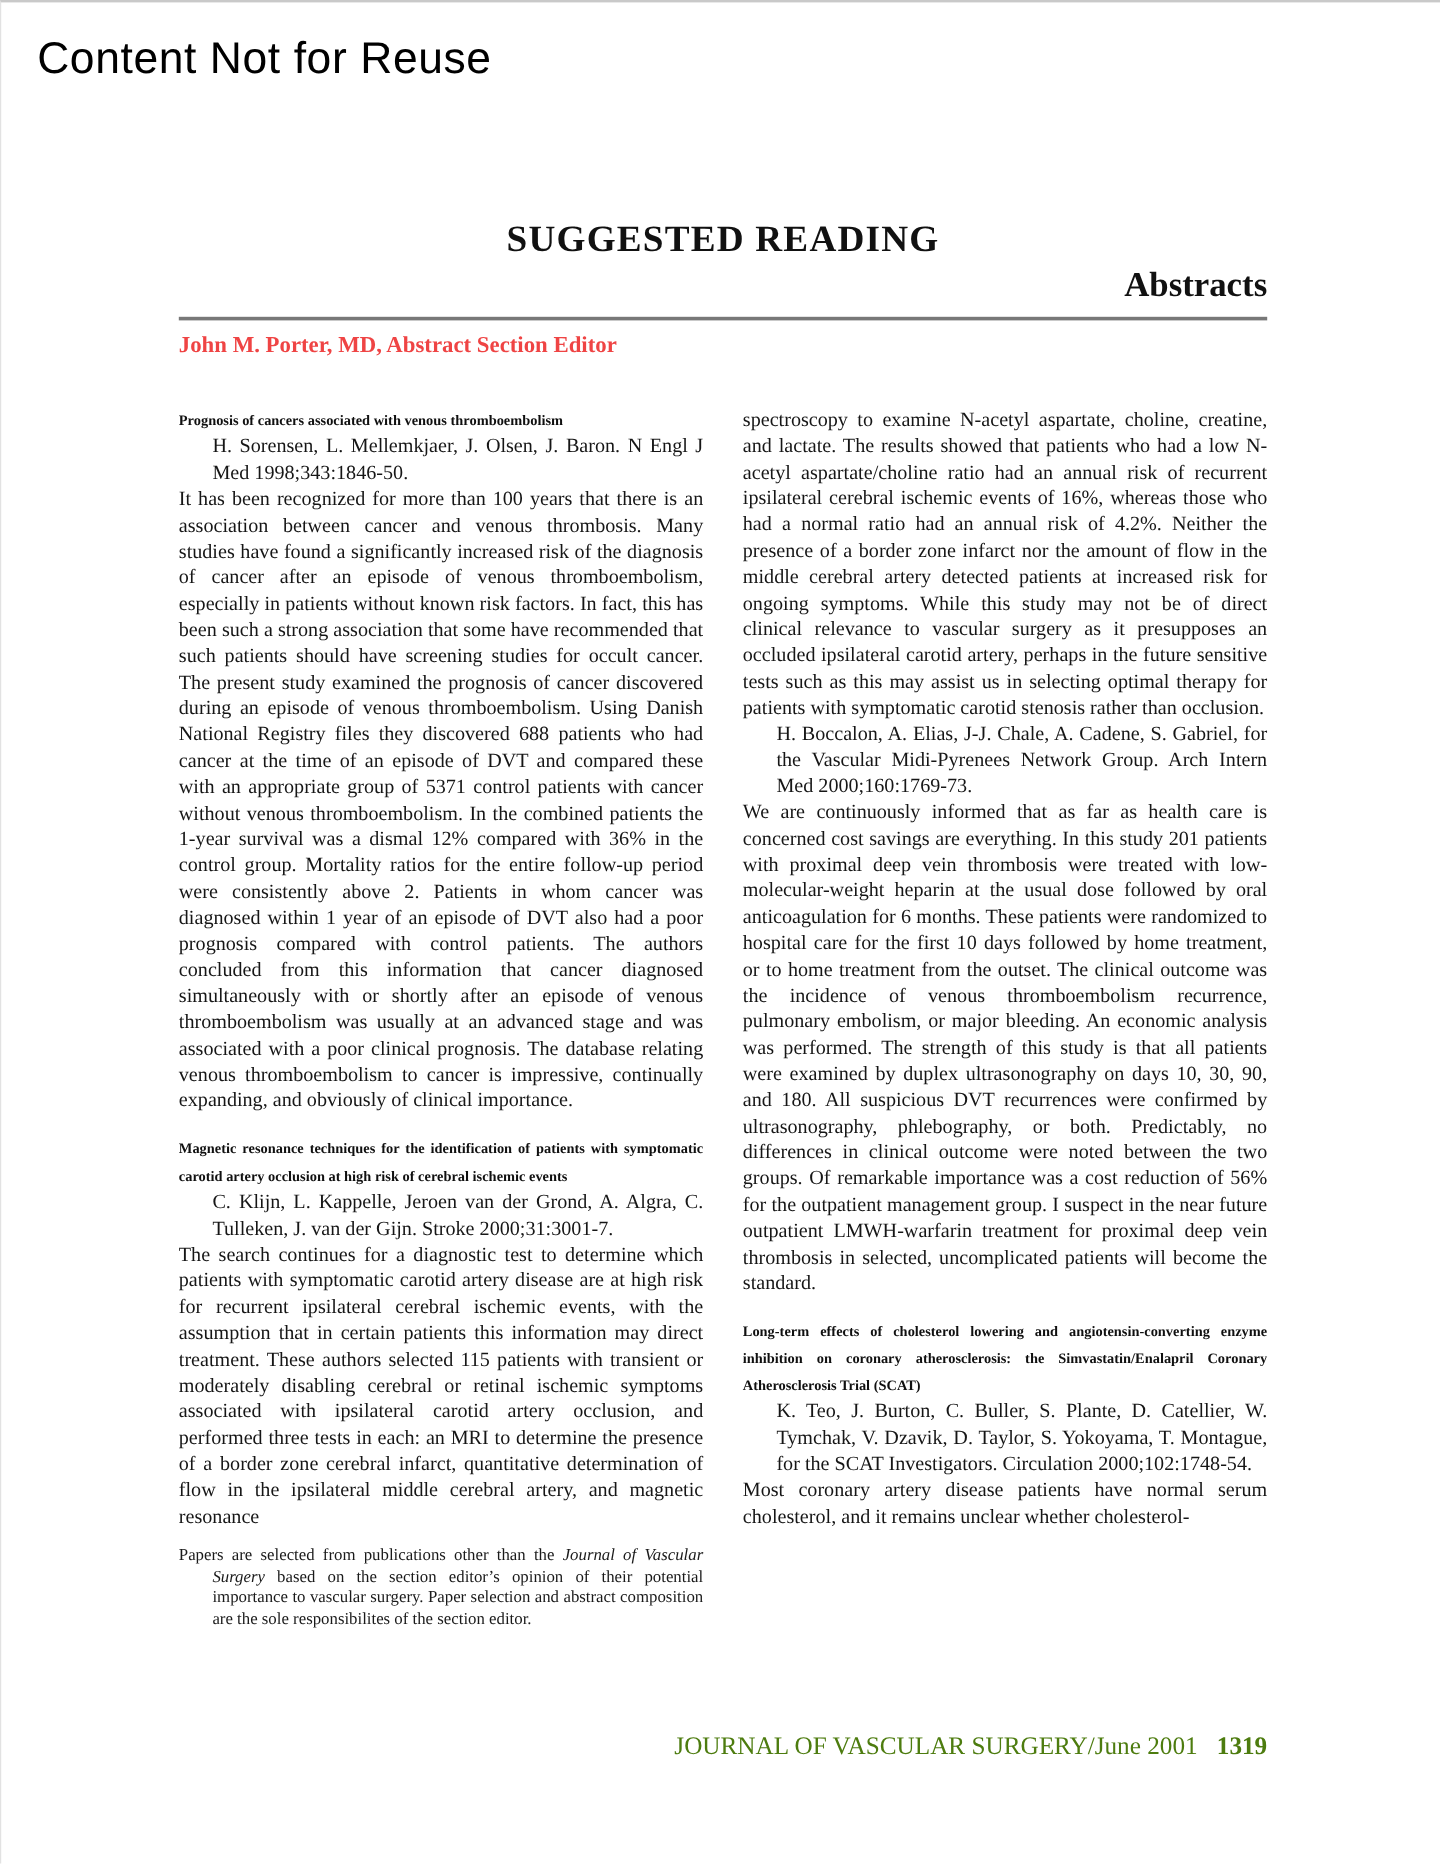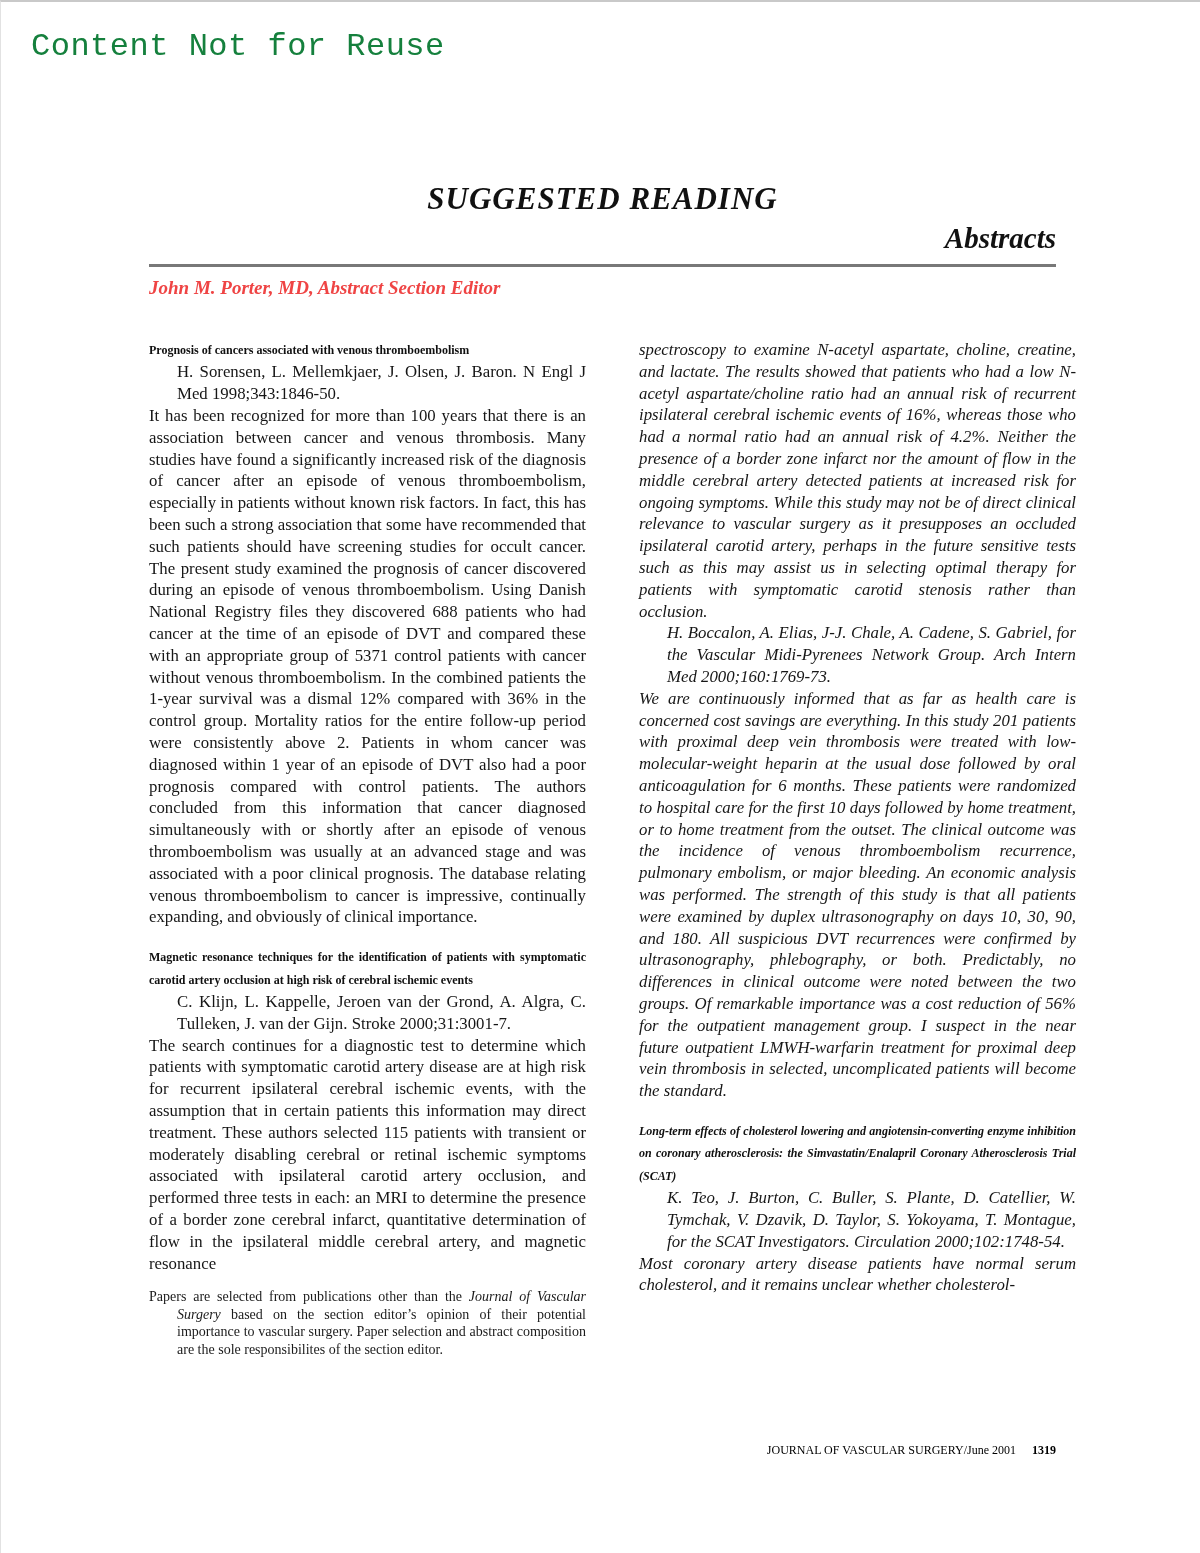--- a/index.html
+++ b/index.html
@@ -13,32 +13,31 @@
     border-top: 2px solid #c9c9c9;
     border-left: 1px solid #e2e2e2;
     box-sizing: border-box;
     overflow: hidden;
   }
 
   .watermark {
     position: absolute;
     left: 30px;
     top: 26px;
-    font-family: Liberation Mono, monospace;
-    font-size: 32px;
-    color: #15803d;
+    font-family: Liberation Sans, sans-serif;
+    font-size: 37px;
+    color: #000000;
     letter-spacing: 0.5px;
   }
 
   .header {
     position: absolute;
     left: 148px;
     top: 180px;
     width: 907px;
-    font-style: italic;
   }
   .title {
     margin: 0;
     text-align: center;
     font-size: 31px;
     line-height: 34px;
     font-weight: bold;
     letter-spacing: 1px;
     color: #111;
   }
@@ -61,21 +60,21 @@
     font-weight: bold;
     color: #ef4444;
   }
 
   .col {
     position: absolute;
     top: 337px;
     width: 437px;
   }
   .col-left  { left: 148px; }
-  .col-right { left: 638px; font-style: italic; }
+  .col-right { left: 618px; }
 
   .abs-heading {
     font-weight: bold;
     font-size: 12px;
     line-height: 22.4px;
     text-align: justify;
     color: #101010;
   }
   .abs-heading.spaced { margin-top: 18px; }
 
@@ -102,22 +101,22 @@
     color: #1a1a1a;
   }
   .footnote em { font-style: italic; }
 
   .page-footer {
     position: absolute;
     left: 148px;
     top: 1441px;
     width: 907px;
     text-align: right;
-    font-size: 12px;
-    color: #000000;
+    font-size: 21px;
+    color: #4d7c0f;
   }
   .page-footer .pagenum {
     font-weight: bold;
     margin-left: 16px;
   }
 </style>
 </head>
 <body>
 
 <div class="watermark">Content Not for Reuse</div>

